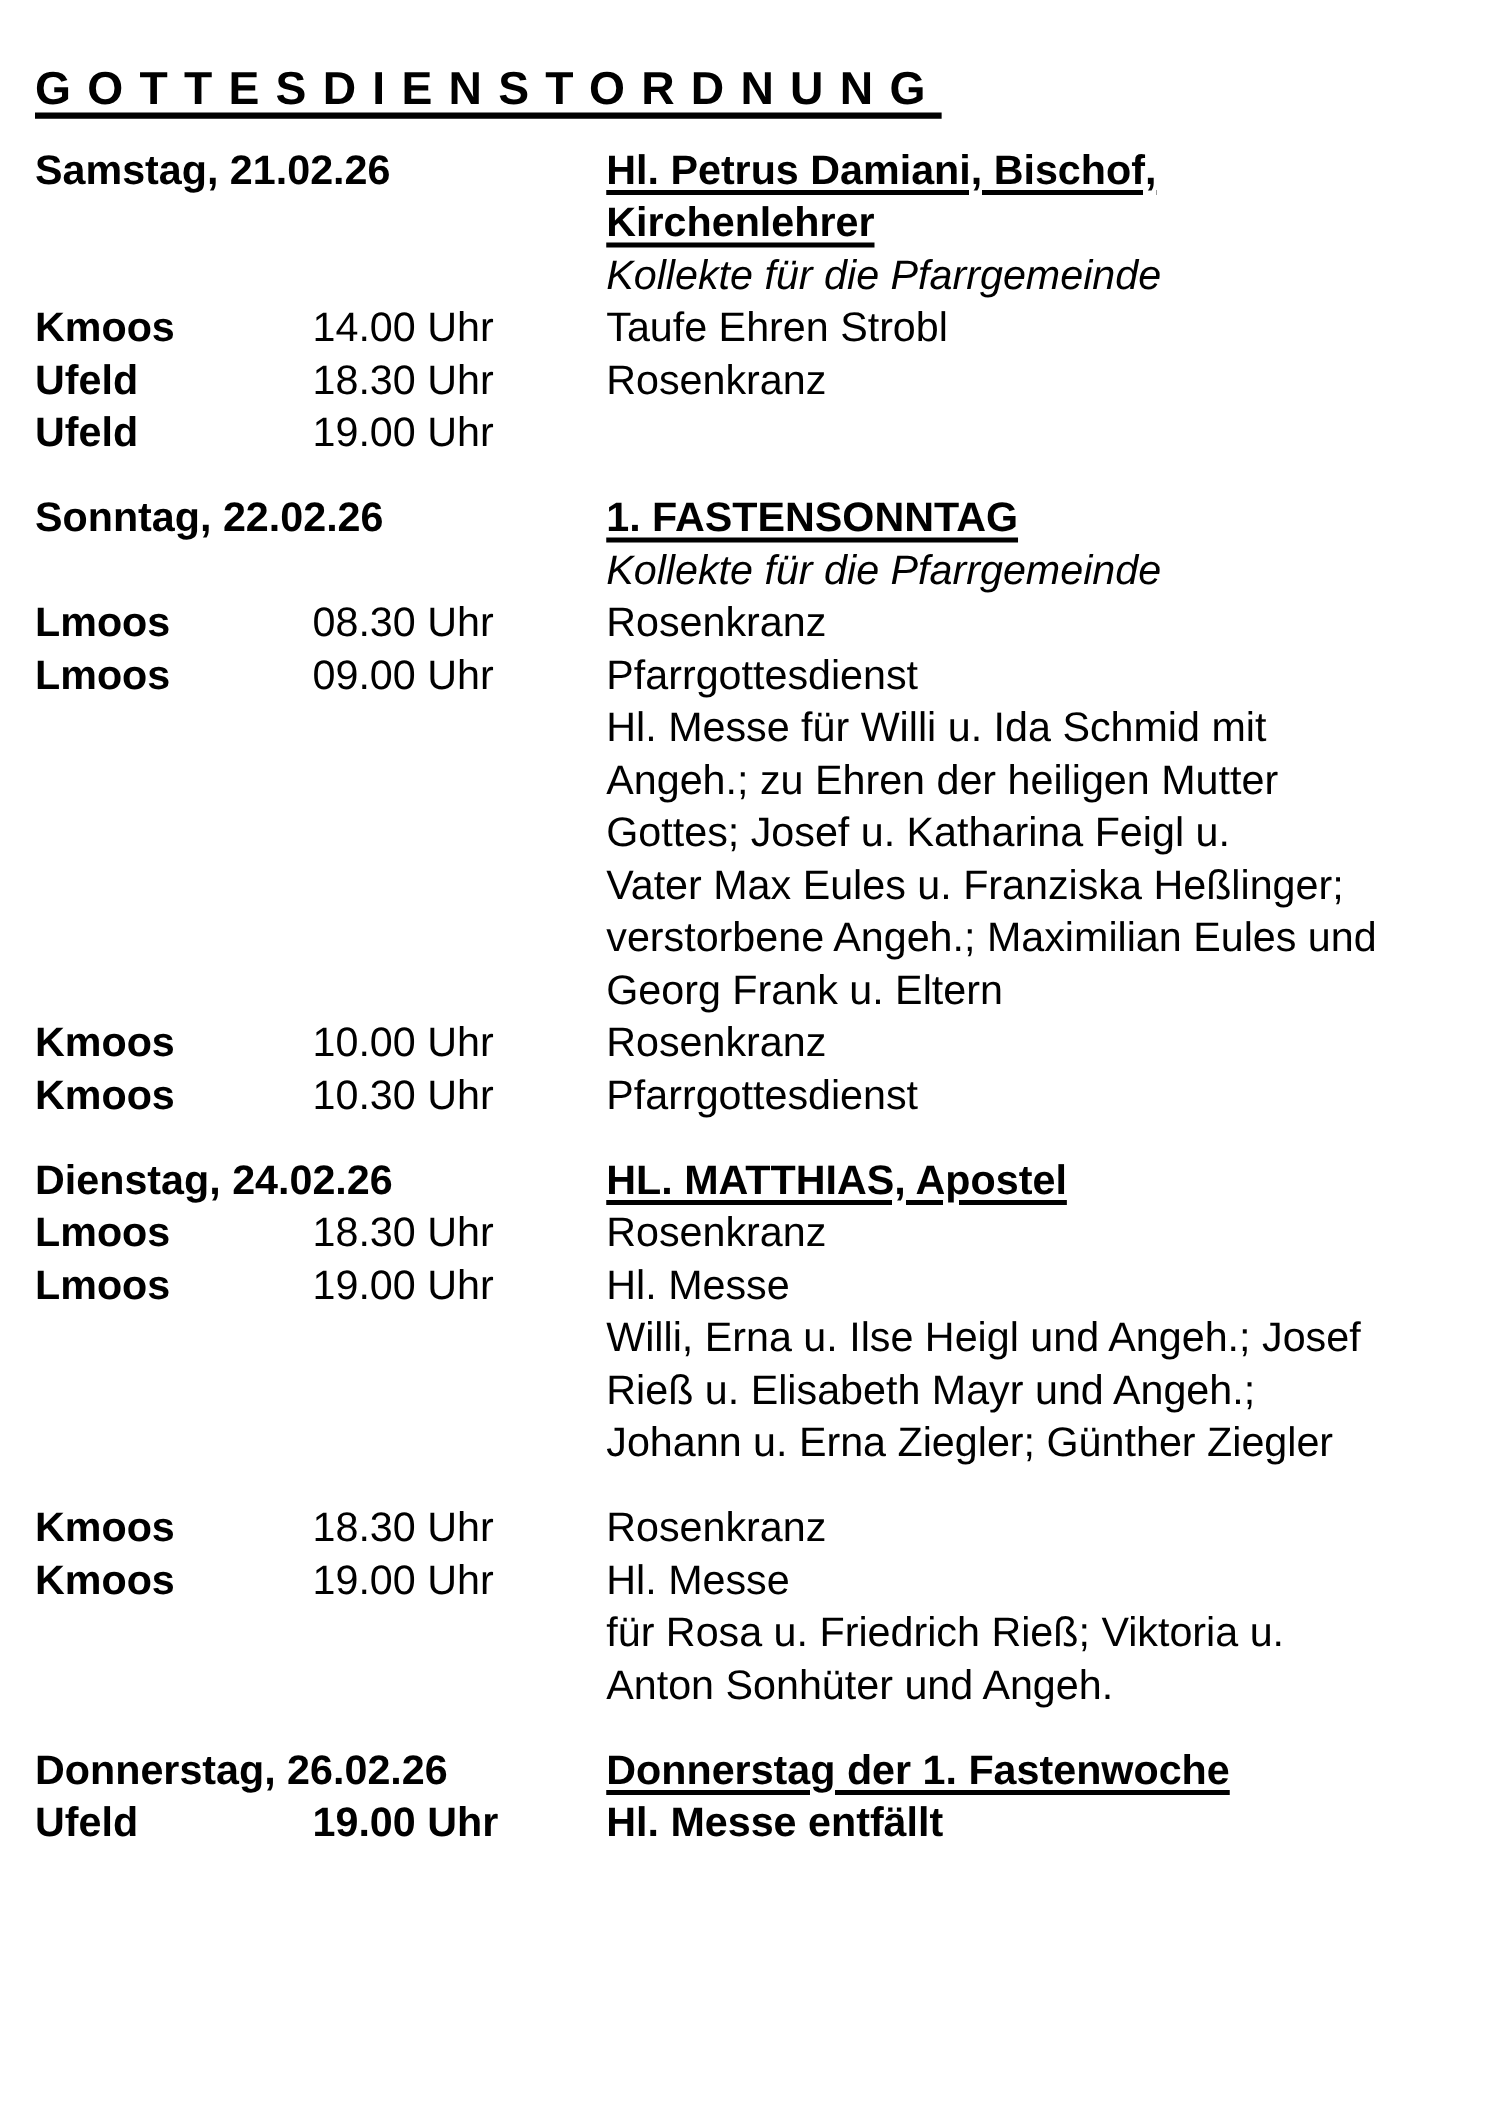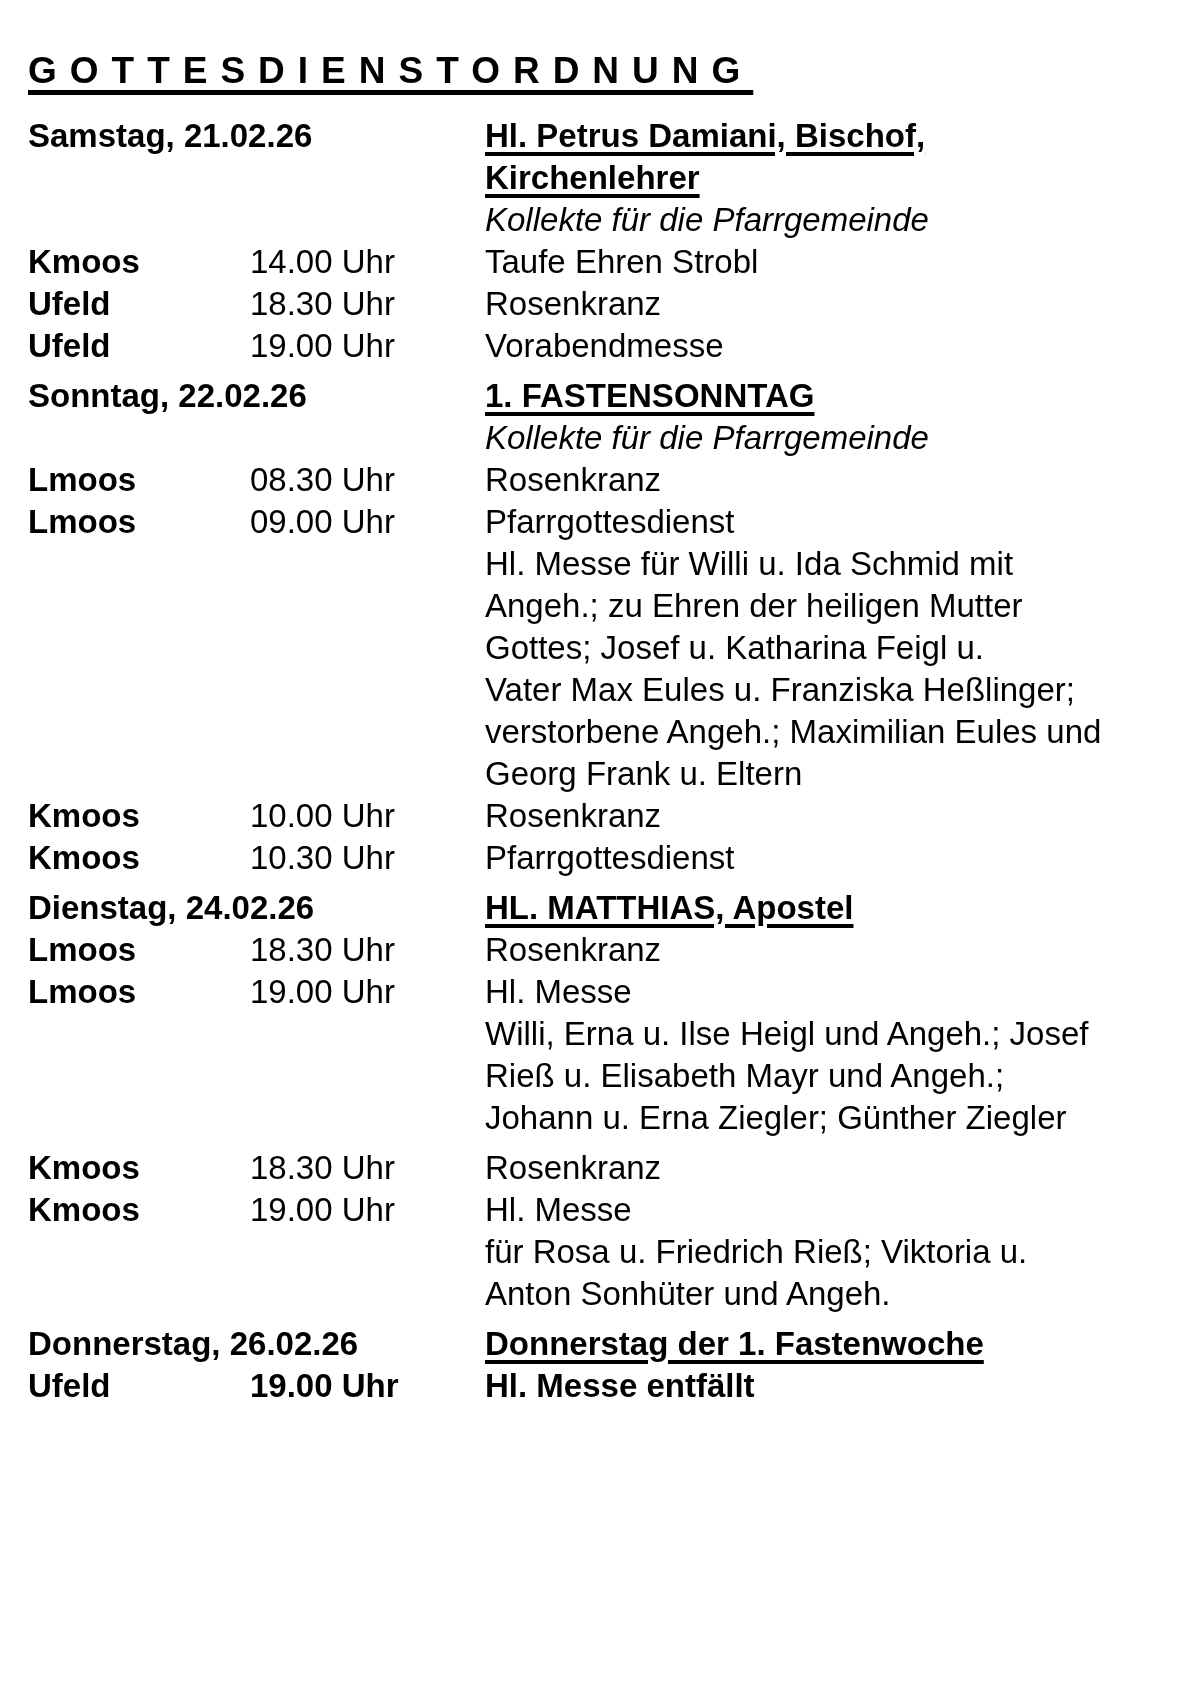--- a/index.html
+++ b/index.html
@@ -25,21 +25,21 @@
     margin: 0;
     font-size: 37px;
     font-weight: bold;
     letter-spacing: 13px;
     line-height: 1.15;
     text-decoration: underline;
     text-decoration-thickness: 5px;
     text-underline-offset: 7px;
     white-space: nowrap;
   }
-  .section { margin-top: 8px; }
+  .section { margin-top: 26px; }
   .section.first { margin-top: 22px; }
   .line {
     display: grid;
     grid-template-columns: 222px 235px 1fr;
     font-size: 33px;
     line-height: 42px;
   }
   .cell { white-space: nowrap; }
   .date-cell {
     grid-column: 1 / 3;
@@ -80,21 +80,20 @@
           <div class="cell desc-cell">Taufe Ehren Strobl</div>
         </div>
         <div class="line">
           <div class="cell"><span class="loc">Ufeld</span></div>
           <div class="cell time-cell">18.30 Uhr</div>
           <div class="cell desc-cell">Rosenkranz</div>
         </div>
         <div class="line">
           <div class="cell"><span class="loc">Ufeld</span></div>
           <div class="cell time-cell">19.00 Uhr</div>
-          <div class="cell desc-cell">Vorabendmesse</div>
         </div>
       </div>
       <div class="section">
         <div class="line">
           <div class="cell date-cell">Sonntag, 22.02.26</div>
           <div class="cell desc-cell"><span class="sect-title">1. FASTENSONNTAG</span></div>
         </div>
         <div class="line">
           <div class="cell desc-cell"><span class="note">Kollekte für die Pfarrgemeinde</span></div>
         </div>

